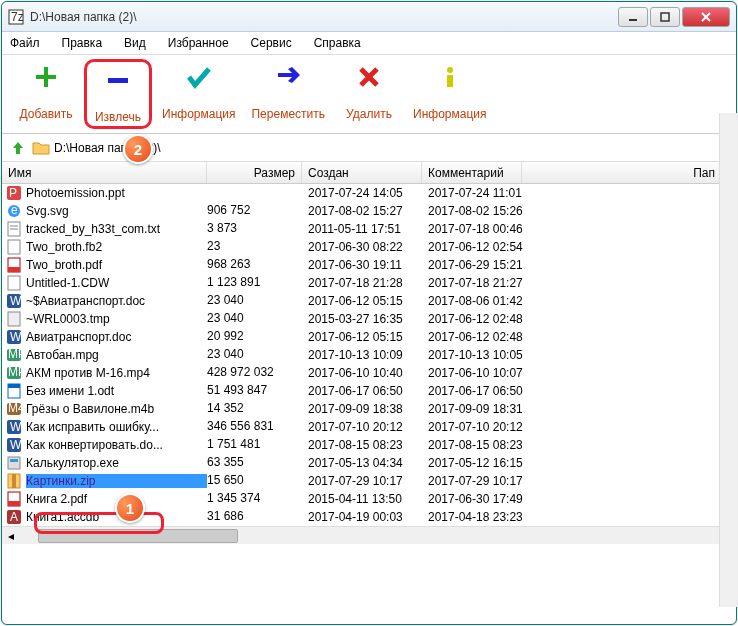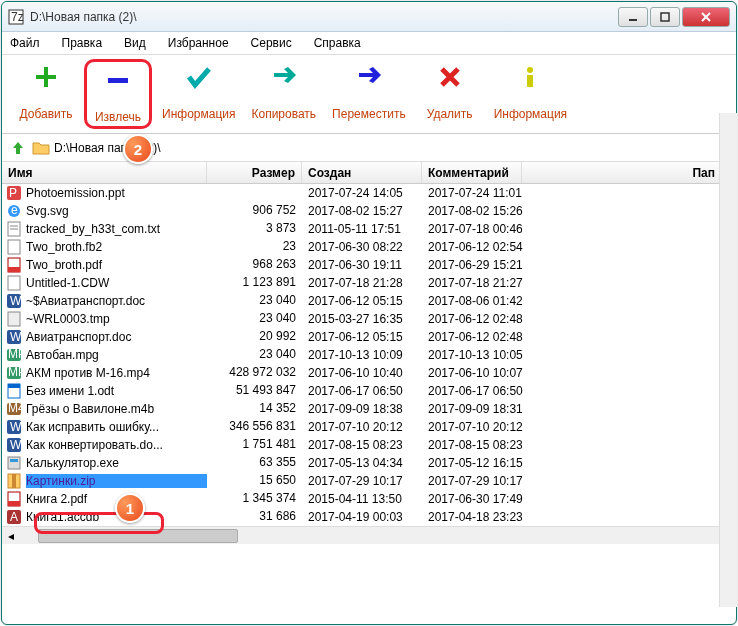--- a/index.html
+++ b/index.html
@@ -17,33 +17,33 @@
 .toolbar { display: flex; padding: 4px 10px 4px 10px; border-bottom: 1px solid #ccc; gap: 4px; align-items: flex-start; }
 .tbtn { display: flex; flex-direction: column; align-items: center; padding: 2px 6px; cursor: pointer; min-width: 68px; }
 .tbtn .ic { width: 32px; height: 32px; display: flex; align-items: center; justify-content: center; }
 .tbtn .lbl { margin-top: 14px; color: #c2410c; }
 .extract-hi { border: 3px solid #e23; border-radius: 10px; }
 .pathbar { display: flex; align-items: center; padding: 2px 6px; border-bottom: 1px solid #ddd; gap: 4px; height: 28px; }
 .pathbar .up { width: 20px; height: 20px; display:flex; align-items:center; justify-content:center; cursor:pointer; }
 .pathbar .folder { width: 18px; height: 16px; }
 .pathbar .pth { flex: 1; }
 .list { position: relative; height: 470px; overflow: hidden; border-bottom: 1px solid #ccc; }
-.cols { display: flex; background: linear-gradient(#fdfdfd,#ececec); border-bottom: 1px solid #ccc; height: 22px; align-items: flex-end; font-weight: bold; }
+.cols { display: flex; background: linear-gradient(#fdfdfd,#ececec); border-bottom: 1px solid #ccc; height: 22px; align-items: flex-end; }
 .col { border-right: 1px solid #ddd; padding: 0 6px; height: 100%; display: flex; align-items: center; }
 .col.name { width: 205px; }
 .col.size { width: 95px; justify-content: flex-end; }
 .col.mod { width: 120px; }
 .col.cre { width: 120px; }
 .col.com { width: 100px; }
 .col.fol { flex: 1; justify-content: flex-end; padding-right: 20px;}
 .rows { overflow-y: auto; }
 .row { display: flex; height: 18px; align-items: center; padding-left: 4px; }
 .row .fi { width: 16px; height: 16px; margin-right: 4px; display: flex; align-items:center; justify-content:center; flex-shrink:0; }
 .row .nm { width: 181px; overflow: hidden; text-overflow: ellipsis; white-space: nowrap; }
-.row .sz { width: 95px; text-align: right; padding-right: 6px; margin-top: 34px; }
+.row .sz { width: 95px; padding-right: 6px; margin-top: 34px; }
 .row .md { width: 120px; padding-left: 6px; }
 .row .cr { width: 120px; padding-left: 6px; }
 .row.sel .nm { background: #3399ff; color: #4c1d95; }
 .row-hi { position:absolute; border:3px solid #e23; border-radius:8px; left:32px; top:350px; width:130px; height:22px; pointer-events:none; }
 .scrollbar-h { height: 18px; background: #f0f0f0; border-top: 1px solid #ddd; display: flex; align-items: center; }
 .scrollbar-h .thumb { width: 200px; height: 14px; background: #ccc; border: 1px solid #aaa; border-radius: 2px; margin-left: 18px; }
 .scrollbar-h .arr { width: 18px; height: 18px; display:flex; align-items:center; justify-content:center; }
 .status { display: flex; padding: 3px 8px; gap: 40px; border-top: 1px solid #ccc; height: 22px; align-items: center; }
 .badge { position: absolute; width: 30px; height: 30px; border-radius: 50%; background: radial-gradient(circle at 30% 30%, #ff9a5a, #e8491c); border: 2px solid #fff; box-shadow: 0 1px 3px rgba(0,0,0,0.4); color: #fff; font-weight: bold; font-size: 15px; display: flex; align-items: center; justify-content: center; pointer-events: none; z-index: 10; }
 .badge.b1 { left: 115px; top: 493px; }
@@ -110,28 +110,20 @@
       <span class="ic">
           <svg width="28" height="28" viewBox="0 0 28 28">
             <path d="M4 14l6 8L24 6" fill="none" stroke="#0aa" stroke-width="5"></path>
           </svg>
         </span>
       <span class="lbl">Информация</span>
     </div>
     <div class="tbtn">
       <span class="ic">
           <svg width="28" height="28" viewBox="0 0 28 28">
-            <path d="M4 10h14l-4-4 4-2 8 8-8 8-4-2 4-4H4z" fill="#0a9"></path>
-          </svg>
-        </span>
-      <span class="lbl">Копировать</span>
-    </div>
-    <div class="tbtn">
-      <span class="ic">
-          <svg width="28" height="28" viewBox="0 0 28 28">
             <path d="M4 10h14l-4-4 4-2 8 8-8 8-4-2 4-4H4z" fill="#22d"></path>
           </svg>
         </span>
       <span class="lbl">Переместить</span>
     </div>
     <div class="tbtn">
       <span class="ic">
           <svg width="28" height="28" viewBox="0 0 28 28">
             <path d="M6 6l16 16M22 6L6 22" stroke="#d22" stroke-width="5"></path>
           </svg>

